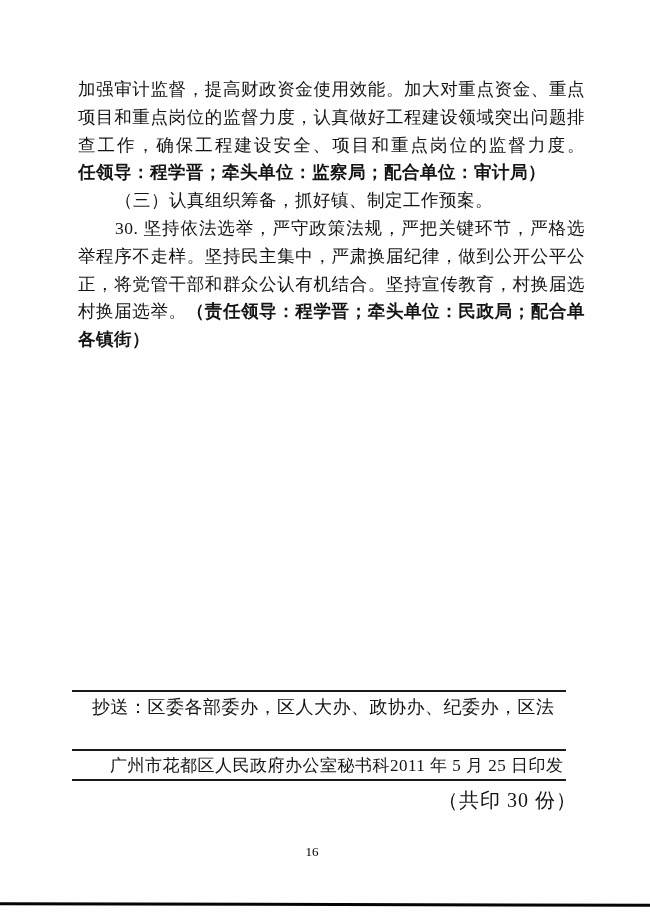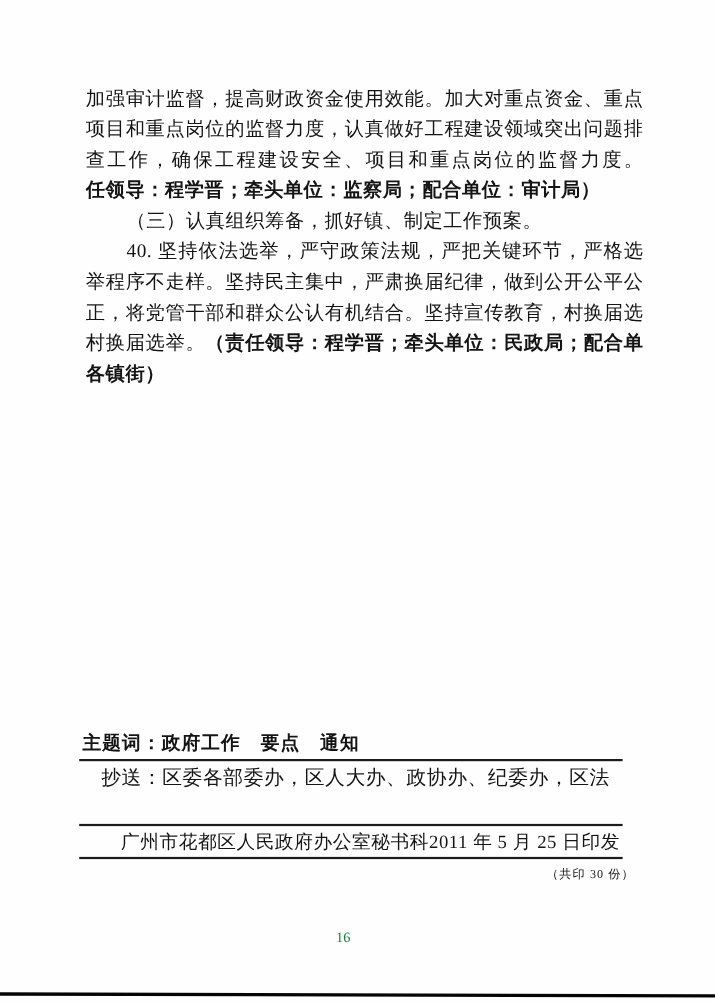--- a/index.html
+++ b/index.html
@@ -58,56 +58,55 @@
   .publisher-row {
     position: absolute; left: 86px; top: 754px; width: 447px;
     display: flex; justify-content: space-between; align-items: center;
     font-size: 17px; letter-spacing: 0.5px;
     white-space: nowrap;
     margin-left: 24px;
   }
 
   .copies-row {
     position: absolute; right: 73px; top: 787px;
-    font-size: 11px; letter-spacing: 1px;
+    font-size: 20px; letter-spacing: 1px;
     white-space: nowrap;
   }
 
   .page-number {
     position: absolute; left: 0; top: 844px; width: 624px;
     text-align: center;
     font-size: 13px;
-    color: #15803d;
+    color: #000000;
   }
 
   .bottom-scan-line {
     position: absolute; left: -4px; top: 903px; width: 660px; height: 3px;
     background: #050505;
     transform: rotate(0.15deg);
   }
 </style>
 </head>
 <body>
 
 <div class="page">
 
   <div class="body-text">
       <div class="line justify"><span>加强审计监督，提高财政资金使用效能。加大对重点资金、重点</span></div>
       <div class="line justify"><span>项目和重点岗位的监督力度，认真做好工程建设领域突出问题排</span></div>
       <div class="line justify"><span>查工作，确保工程建设安全、项目和重点岗位的监督力度。</span></div>
       <div class="line"><span class="bold">任领导：程学晋；牵头单位：监察局；配合单位：审计局）</span></div>
       <div class="line indent"><span>（三）认真组织筹备，抓好镇、制定工作预案。</span></div>
-      <div class="line justify indent"><span>40. 坚持依法选举，严守政策法规，严把关键环节，严格选</span></div>
+      <div class="line justify indent"><span>30. 坚持依法选举，严守政策法规，严把关键环节，严格选</span></div>
       <div class="line justify"><span>举程序不走样。坚持民主集中，严肃换届纪律，做到公开公平公</span></div>
       <div class="line justify"><span>正，将党管干部和群众公认有机结合。坚持宣传教育，村换届选举</span></div>
       <div class="line justify"><span>村换届选举。</span><span class="bold">（责任领导：程学晋；牵头单位：民政局；配合单位：</span></div>
       <div class="line"><span class="bold">各镇街）</span></div>
     </div>
 
-  <div class="subject-row">主题词：政府工作　要点　通知</div>
 
   <div class="rule rule-1"></div>
 
   <div class="cc-block">
     <span class="cc-label">抄送：</span>
     <span class="cc-text">
       <span>区委各部委办，区人大办、政协办、纪委办，区法</span><br>
     </span>
   </div>
 

